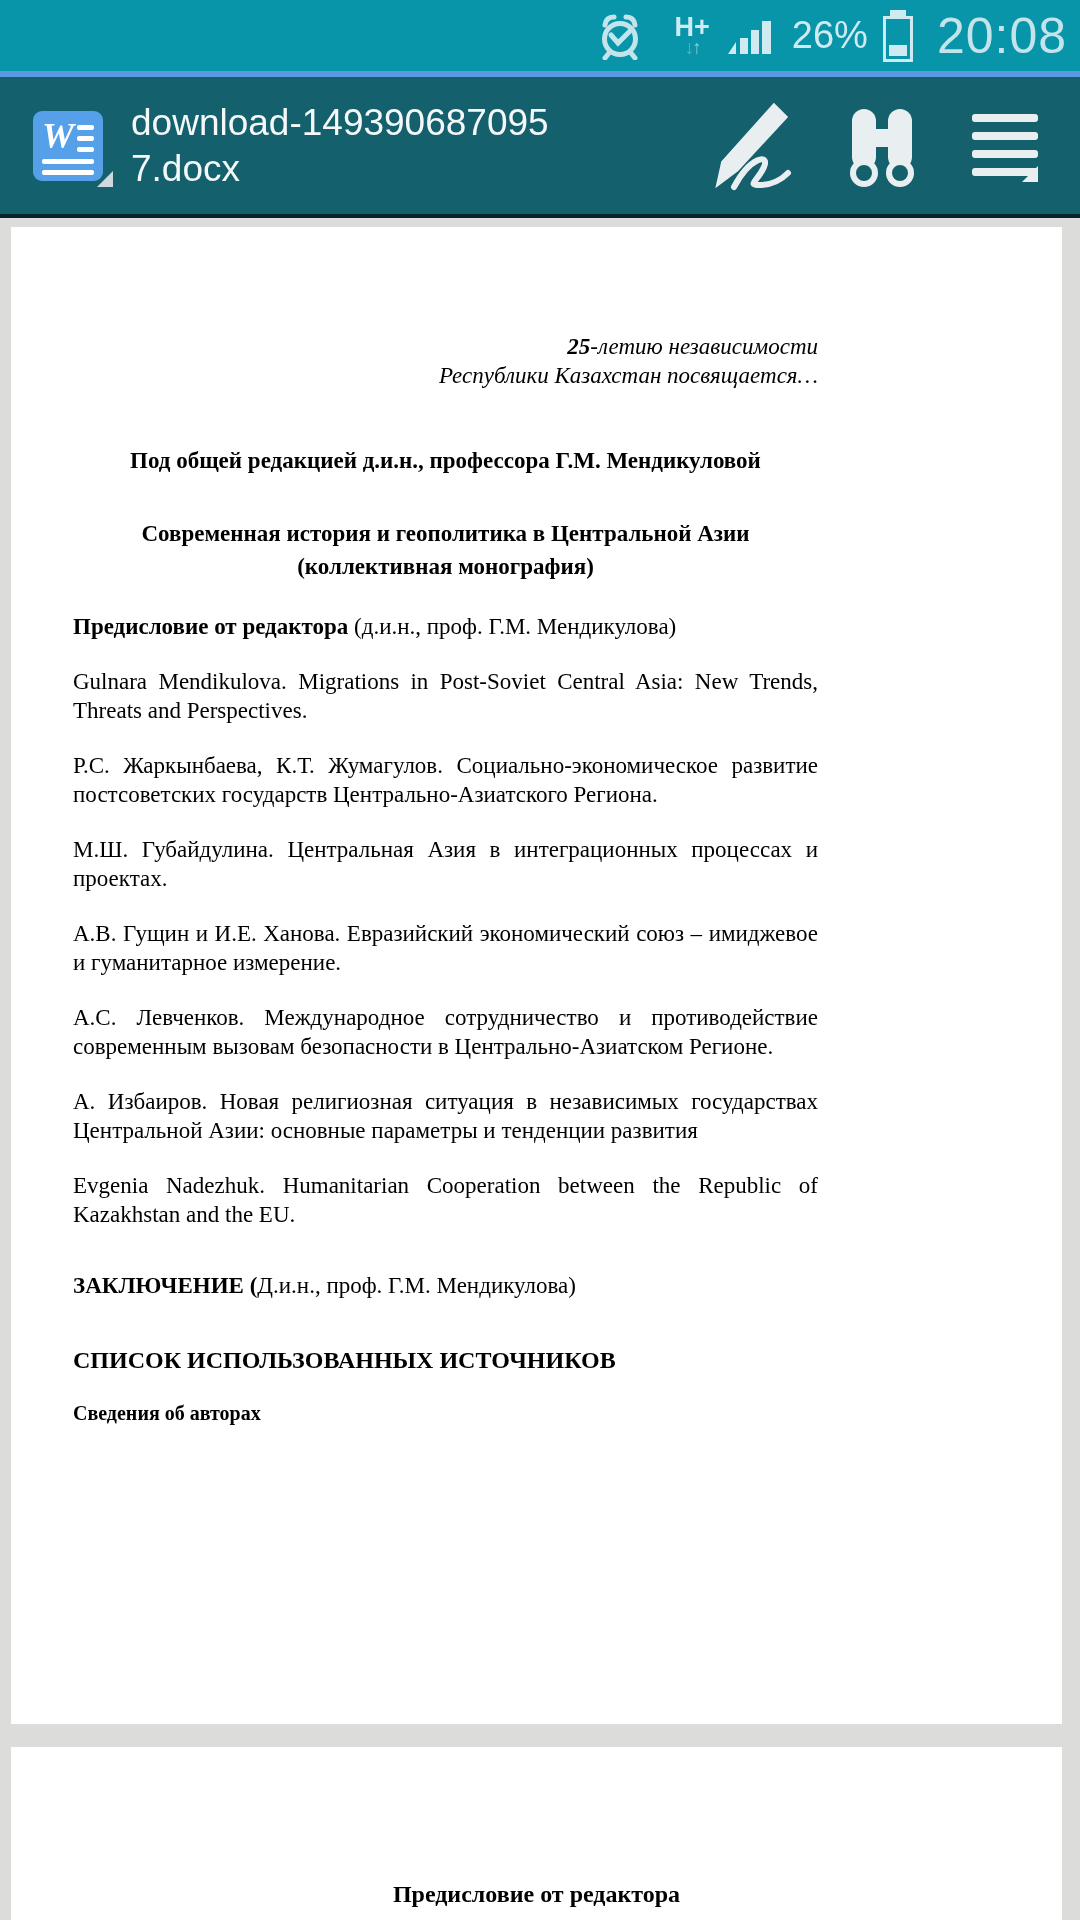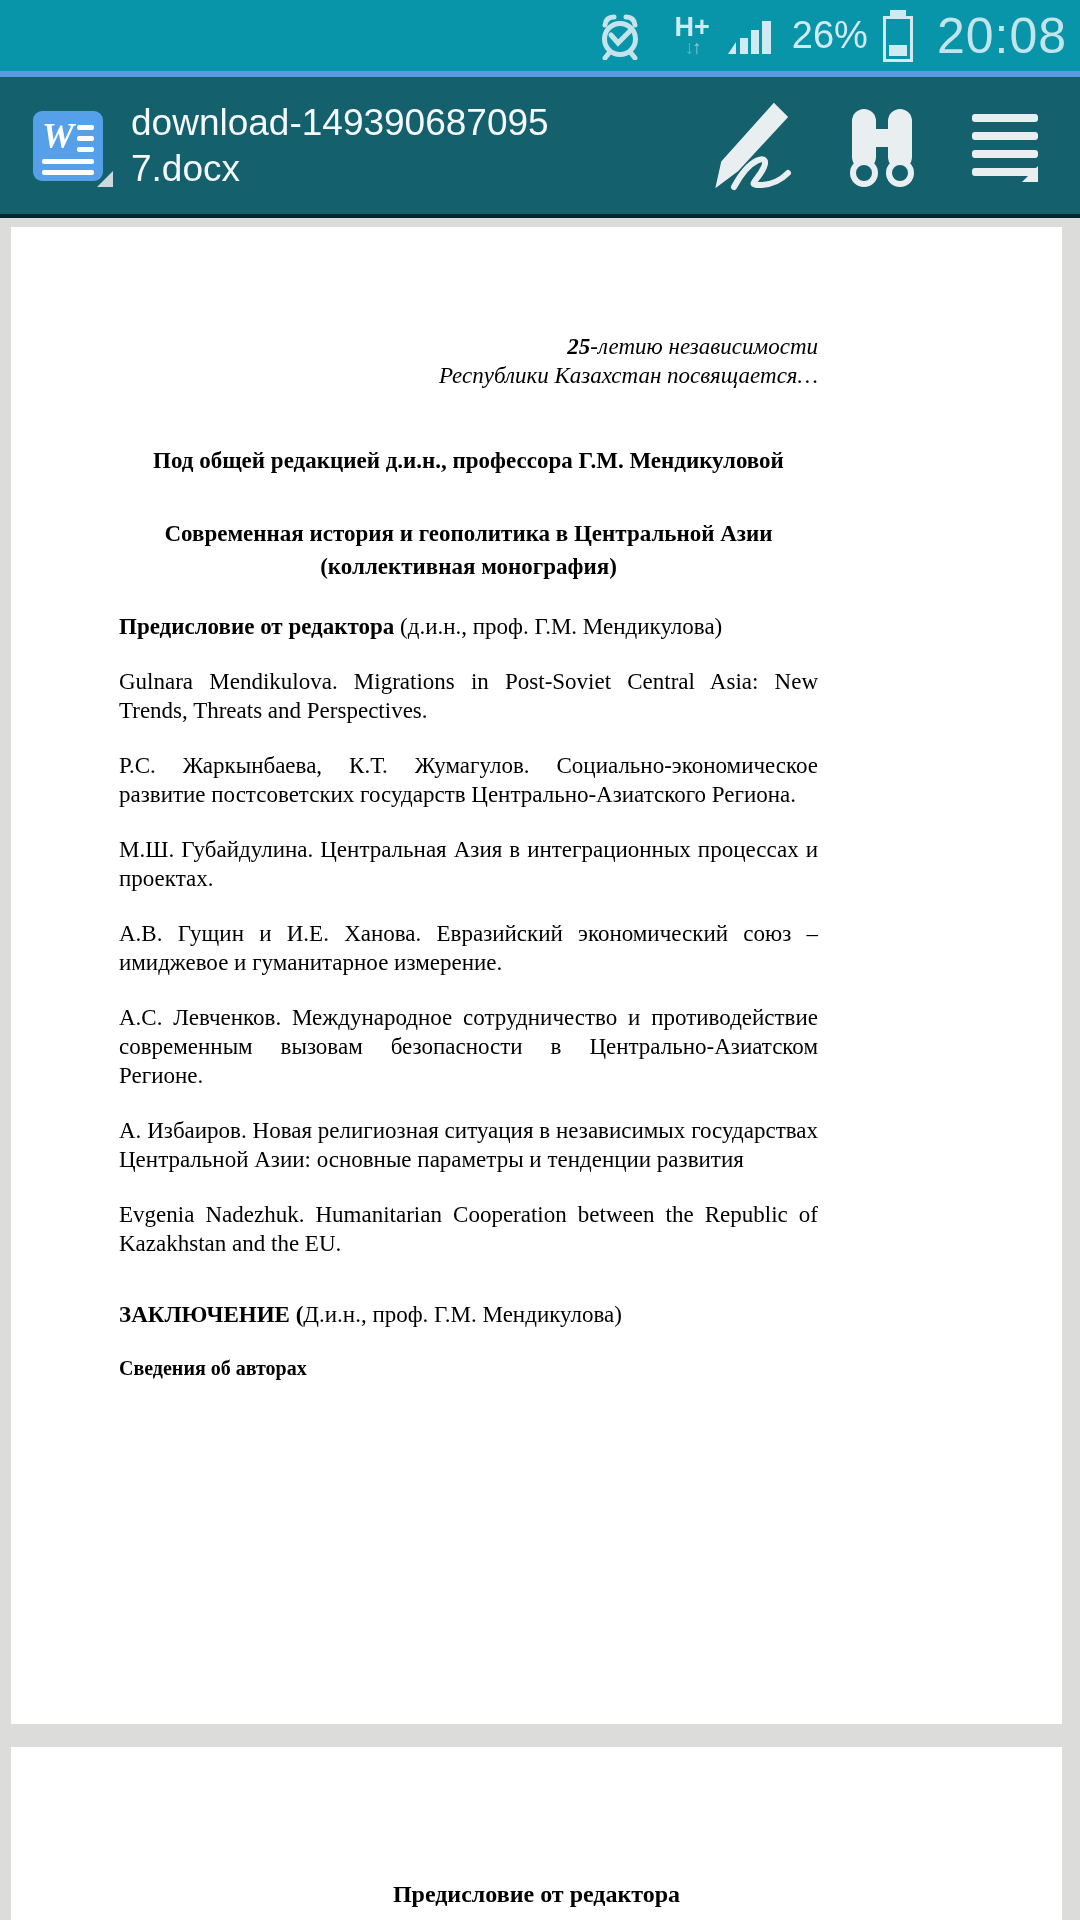--- a/index.html
+++ b/index.html
@@ -50,21 +50,21 @@
   .filename {
     margin-left:28px; width:440px; color:#f4f8f9;
     font-size:37px; line-height:46px; word-break:break-all; flex:0 0 auto;
   }
   .header-actions { display:flex; align-items:center; margin-left:auto; margin-right:42px; }
   .h-icon { margin-left:56px; display:flex; align-items:center; justify-content:center; }
   
   .doc-area { position:relative; }
   .page { background:#ffffff; margin-left:11px; margin-right:18px; }
   .page-1 { margin-top:9px; height:1497px; box-sizing:border-box;
-    padding:105px 244px 0 108px; }
+    padding:105px 244px 0 62px; }
   .page-gap { height:23px; }
   .page-2 { height:180px; box-sizing:border-box; padding-top:134px; }
   .serif { font-family:"Liberation Serif", serif; color:#000; }
   .dedication { text-align:right; font-style:italic; font-size:23px; line-height:29px; }
   .dedication b { font-weight:bold; }
   .h-center { text-align:center; font-weight:bold; font-size:23px; line-height:29px; }
   .editor-line { margin-top:56px; }
   .title-block { margin-top:42px; line-height:33px; }
   .preface-line { margin-top:29px; font-size:23px; line-height:29px; }
   .preface-line .b { font-weight:bold; }
@@ -187,20 +187,21 @@
     <p class="para">М.Ш. Губайдулина. Центральная Азия в интеграционных процессах и проектах.</p>
     <p class="para">А.В. Гущин и И.Е. Ханова. Евразийский экономический союз – имиджевое и  гуманитарное измерение.</p>
     <p class="para">А.С. Левченков. Международное сотрудничество и противодействие современным вызовам безопасности в Центрально-Азиатском Регионе.</p>
     <p class="para">А. Избаиров. Новая религиозная ситуация в независимых государствах Центральной Азии: основные параметры и тенденции развития</p>
     <p class="para">Evgenia Nadezhuk. Humanitarian Cooperation between the Republic of Kazakhstan and the EU.</p>
 
     <div class="conclusion">
       <span class="b">ЗАКЛЮЧЕНИЕ  (</span><span>Д.и.н., проф. Г.М. Мендикулова)</span>
     </div>
 
+    <div class="sources">СПИСОК ИСПОЛЬЗОВАННЫХ ИСТОЧНИКОВ</div>
     <div class="authors">Сведения об авторах</div>
   </div>
 
   <div class="page-gap"></div>
 
   <div class="page page-2 serif">
     <div class="page2-heading">Предисловие от редактора</div>
   </div>
 
 </div>

